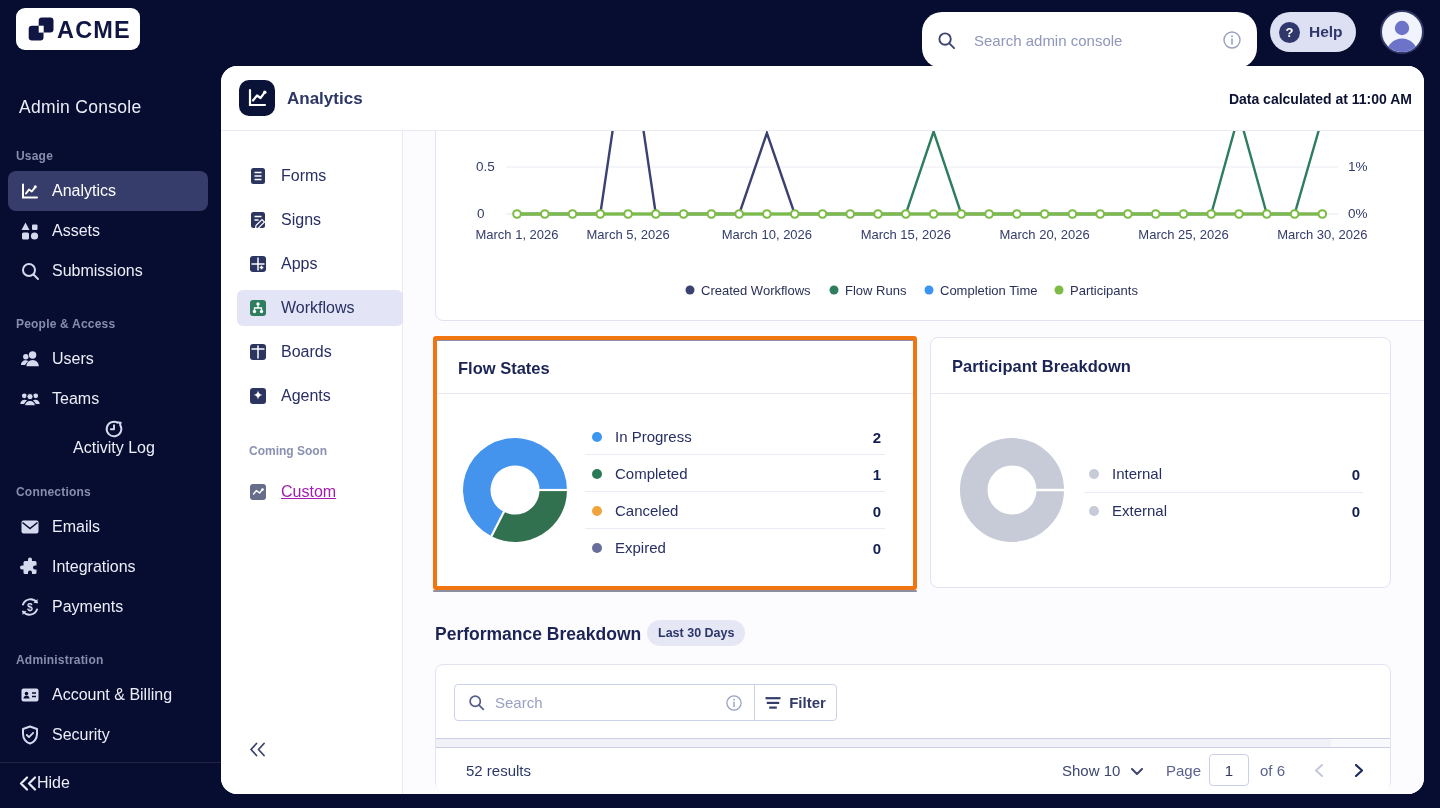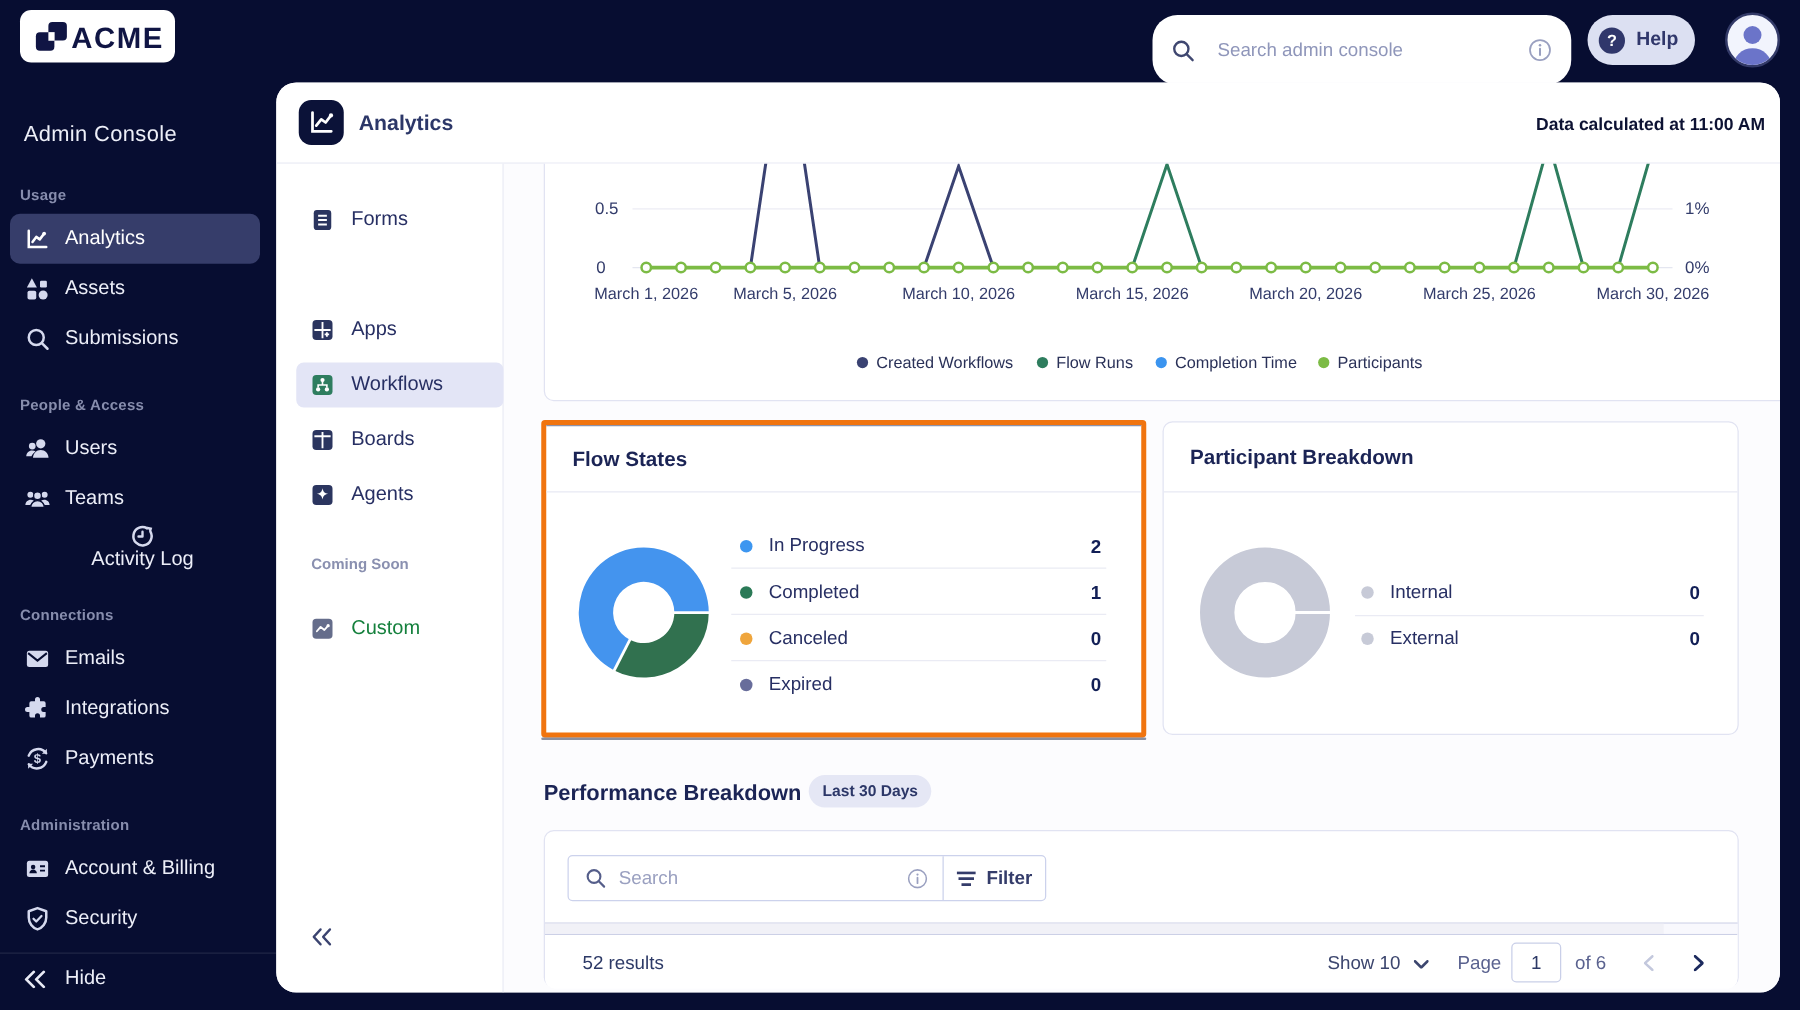--- a/index.html
+++ b/index.html
@@ -193,21 +193,21 @@
       <path d="M10 1.5l7 2.5v5c0 4.5-3 8.5-7 9.5-4-1-7-5-7-9.5v-5z" fill="none" stroke="#d5d9ee" stroke-width="2" stroke-linejoin="round"></path>
       <path d="M6.8 10l2.2 2.2 4.2-4.4" fill="none" stroke="#d5d9ee" stroke-width="1.8" stroke-linecap="round" stroke-linejoin="round"></path>
     </svg>
     <span>Security</span>
   </div>
 <div class="abs" style="left:0;top:762px;width:221px;height:1px;background:rgba(255,255,255,0.10);"></div>
 <div class="abs hide-row">
     <svg width="18" height="15" viewBox="0 0 18 15" style="margin-left:11px">
       <path d="M8 1.5L2 7.5l6 6M16 1.5l-6 6 6 6" fill="none" stroke="#e8eaf5" stroke-width="2.2" stroke-linecap="round" stroke-linejoin="round"></path>
     </svg>
-    <span style="margin-left:15px;">Hide</span>
+    <span style="">Hide</span>
   </div>
 
 <div class="abs panel">
   <div class="phead">
     <div class="phead-icon">
       <svg width="36" height="36" viewBox="0 0 36 36">
           <path d="M11 10v15h15" fill="none" stroke="#fff" stroke-width="2.2" stroke-linecap="round"></path>
           <path d="M14 20.5l4-5 3.5 2.5 4-5.3" fill="none" stroke="#fff" stroke-width="2.2" stroke-linecap="round" stroke-linejoin="round"></path>
           <circle cx="25.8" cy="12.3" r="1.7" fill="#fff"></circle>
         </svg>
@@ -218,20 +218,29 @@
   <div class="inner-nav">
     <div class="in-item" style="top:27px;">
         <svg class="ic" viewBox="0 0 18 18">
           <rect x="2" y="1" width="14" height="16" rx="2.5" fill="#2b355f"></rect>
           <line x1="5.5" y1="5.5" x2="12.5" y2="5.5" stroke="#fff" stroke-width="1.6"></line>
           <line x1="5.5" y1="9" x2="12.5" y2="9" stroke="#fff" stroke-width="1.6"></line>
           <line x1="5.5" y1="12.5" x2="12.5" y2="12.5" stroke="#fff" stroke-width="1.6"></line>
         </svg>
         <span>Forms</span>
       </div>
+    <div class="in-item" style="top:71px;">
+        <svg class="ic" viewBox="0 0 18 18">
+          <rect x="2" y="1" width="14" height="16" rx="2.5" fill="#2b355f"></rect>
+          <line x1="5.5" y1="5.5" x2="12.5" y2="5.5" stroke="#fff" stroke-width="1.6"></line>
+          <line x1="5.5" y1="9" x2="9.5" y2="9" stroke="#fff" stroke-width="1.6"></line>
+          <path d="M7 14.5l6-6 2.5 2.5-6 6-3 0.5z" fill="#2b355f" stroke="#fff" stroke-width="1.2"></path>
+        </svg>
+        <span>Signs</span>
+      </div>
     <div class="in-item" style="top:115px;">
         <svg class="ic" viewBox="0 0 18 18">
           <rect x="1" y="1" width="16" height="16" rx="3" fill="#2b355f"></rect>
           <line x1="9" y1="2.5" x2="9" y2="15.5" stroke="#fff" stroke-width="1.5"></line>
           <line x1="2.5" y1="9" x2="15.5" y2="9" stroke="#fff" stroke-width="1.5"></line>
           <line x1="12.5" y1="10.7" x2="12.5" y2="14.3" stroke="#fff" stroke-width="1.5"></line>
           <line x1="10.7" y1="12.5" x2="14.3" y2="12.5" stroke="#fff" stroke-width="1.5"></line>
         </svg>
         <span>Apps</span>
       </div>
@@ -254,21 +263,21 @@
         <span>Boards</span>
       </div>
     <div class="in-item" style="top:247px;">
         <svg class="ic" viewBox="0 0 18 18">
           <rect x="1" y="1" width="16" height="16" rx="3" fill="#2b355f"></rect>
           <path d="M9 3.5c0.6 2.8 1.7 4 4.5 4.5-2.8 0.6-4 1.7-4.5 4.5-0.6-2.8-1.7-4-4.5-4.5 2.8-0.5 4-1.7 4.5-4.5z" fill="#fff"></path>
         </svg>
         <span>Agents</span>
       </div>
     <div class="in-cap" style="top:313px;">Coming Soon</div>
-    <div class="in-item" style="top:354px; color:#15803d;">
+    <div class="in-item" style="top:343px; color:#a21caf;text-decoration:underline;">
         <svg class="ic" style="opacity:0.72" viewBox="0 0 18 18">
           <rect x="1" y="1" width="16" height="16" rx="3" fill="#2b355f"></rect>
           <path d="M4.5 11l3-3.5 3 2.5 3-3.5" fill="none" stroke="#fff" stroke-width="1.5" stroke-linecap="round" stroke-linejoin="round"></path>
           <circle cx="13.5" cy="6.5" r="1.3" fill="#fff"></circle>
         </svg>
         <span>Custom</span>
       </div>
     <svg width="17" height="15" viewBox="0 0 17 15" style="position:absolute;left:28px;top:611px;">
         <path d="M7.5 1.5L2 7.5l5.5 6M15 1.5L9.5 7.5l5.5 6" fill="none" stroke="#3b4470" stroke-width="1.8" stroke-linecap="round" stroke-linejoin="round"></path>
       </svg>

